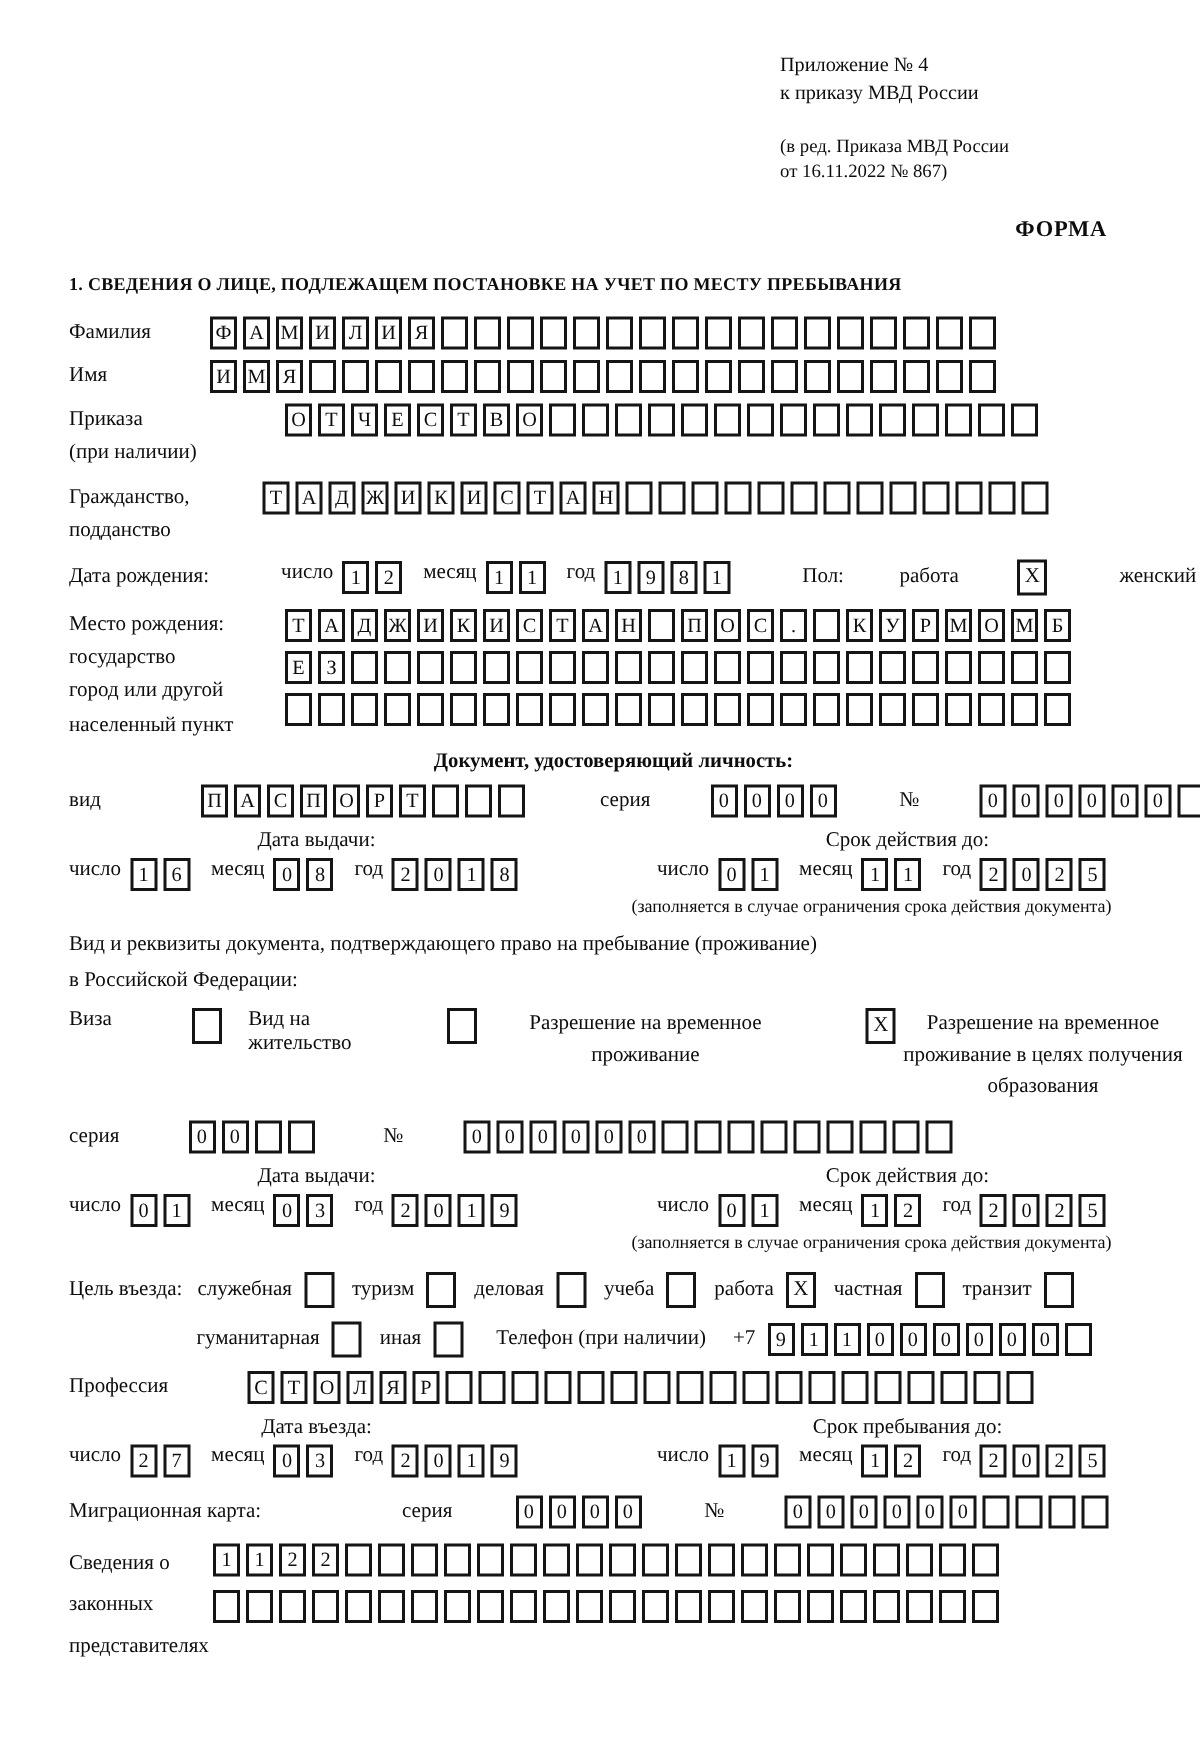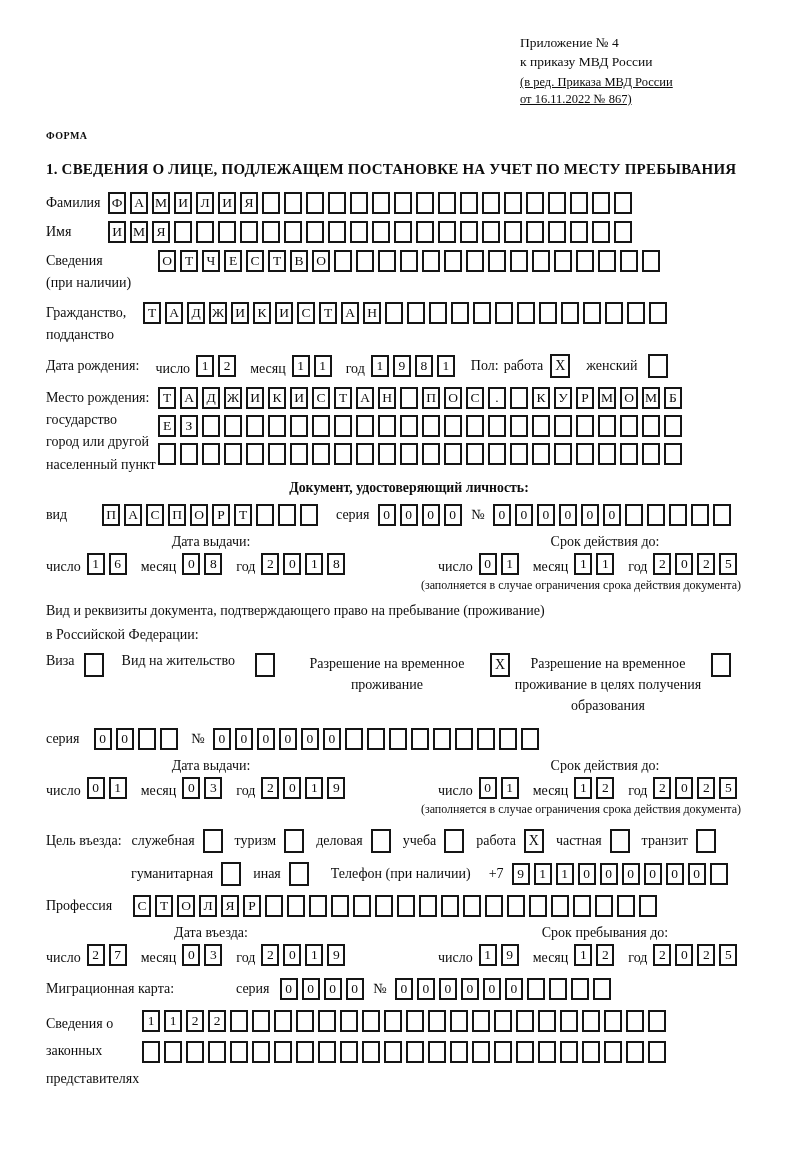--- a/index.html
+++ b/index.html
@@ -6,71 +6,71 @@
   html,body { margin:0; padding:0; }
   body {
     width:800px; height:1163px; background:#ffffff; color:#0d0d0d;
     font-family:"Liberation Serif","DejaVu Serif",serif; font-size:14px;
     overflow:hidden;
   }
   .page { padding:34px 28px 0 46px; }
 
   
   .annex { margin-left:auto; width:252px; line-height:1.38; font-size:13.5px; }
-  .annex .amend { font-size:12.5px; margin-top:3px; line-height:1.35;text-decoration:underline; }
-  .form-label { text-align:left; font-weight:700; padding-right:34px; margin-top:22px; font-size:10px; letter-spacing:.5px; }
+  .annex .amend { font-size:12.5px; margin-top:18px; line-height:1.35; }
+  .form-label { text-align:right; font-weight:700; padding-right:34px; margin-top:22px; font-size:15px; letter-spacing:.5px; }
 
   .title { text-align:center; font-weight:700; font-size:15.5px; margin-top:22px; line-height:1.55; }
   .blank-line { display:inline-block; width:56px; border-bottom:2px solid #222; height:12px; margin-left:14px; }
 
-  .sec-head { font-weight:700; font-size:15px; margin-top:20px; margin-bottom:14px; letter-spacing:.2px; }
+  .sec-head { font-weight:700; font-size:12px; margin-top:20px; margin-bottom:14px; letter-spacing:.2px; }
 
   
   .boxes { display:flex; flex-wrap:nowrap; }
   .box {
     display:inline-flex; flex:none; align-items:center; justify-content:center;
     width:18px; height:22px; border:2px solid #151515; margin-right:4px;
     font-size:13.5px; line-height:1;
   }
   .checkbox {
     display:inline-flex; flex:none; align-items:center; justify-content:center;
     width:20px; height:24px; border:2px solid #151515; font-size:14px;
   }
 
-  .frow { display:flex; align-items:center; margin-bottom:7px; }
+  .frow { display:flex; align-items:center; margin-bottom:7px;gap:32px; }
   .frow.top { align-items:flex-start; }
   .lbl { flex:none; }
   .lbl.two-line span { display:block; line-height:1.6; }
   .w62  { width:62px; }
   .w112 { width:112px; }
   .w97  { width:97px; }
   .w56  { width:56px; }
   .w77  { width:77px; }
 
   .stack > .boxes { margin-bottom:6px; }
 
   
-  .daterow { display:flex; align-items:flex-end; }
+  .daterow { display:flex; align-items:flex-start; }
   .daterow .dlab { margin-right:6px; }
   .daterow .dlab:not(:first-child) { margin-left:10px; }
   .dp { display:flex; margin-top:8px; }
   .dp-left { width:392px; flex:none; }
   .dp-right { flex:1; }
   .dp-head { text-align:center; margin-bottom:3px; }
   .dp-left .dp-head { width:330px; }
   .dp-note { font-size:12px; white-space:nowrap; margin-top:3px; margin-left:-48px; text-align:center; }
 
   .center-bold { text-align:center; font-weight:700; font-size:13.8px; margin:4px 0 8px; }
 
   .inline-gap { margin-left:14px; margin-right:8px; }
   .gap8 { margin-right:8px; }
 
   
   .resid-row { display:flex; align-items:flex-start; margin:10px 0 12px; }
-  .resid-item { display:flex; align-items:flex-start; }
+  .resid-item { display:flex; align-items:flex-start;gap:44px; }
   .resid-item .rlabel { margin-right:9px; }
   .rlabel.narrow { width:188px; text-align:center; line-height:1.5; }
   .resid-item + .resid-item { margin-left:14px; }
 
   
   .optrow { display:flex; align-items:center; margin-bottom:9px; }
   .optrow .lead { margin-right:10px; }
   .opt { display:inline-flex; align-items:center; }
   .opt .opt-label { margin-right:8px; }
   .opt + .opt { margin-left:12px; }
@@ -156,21 +156,21 @@
         <span class="box"></span>
         <span class="box"></span>
         <span class="box"></span>
         <span class="box"></span>
         <span class="box"></span>
       </span>
   </div>
 
   <div class="frow top">
     <span class="lbl two-line w112">
-      <span>Сведения</span>
+      <span>Приказа</span>
       <span>(при наличии)</span>
     </span>
     <span class="boxes">
         <span class="box">О</span>
         <span class="box">Т</span>
         <span class="box">Ч</span>
         <span class="box">Е</span>
         <span class="box">С</span>
         <span class="box">Т</span>
         <span class="box">В</span>

